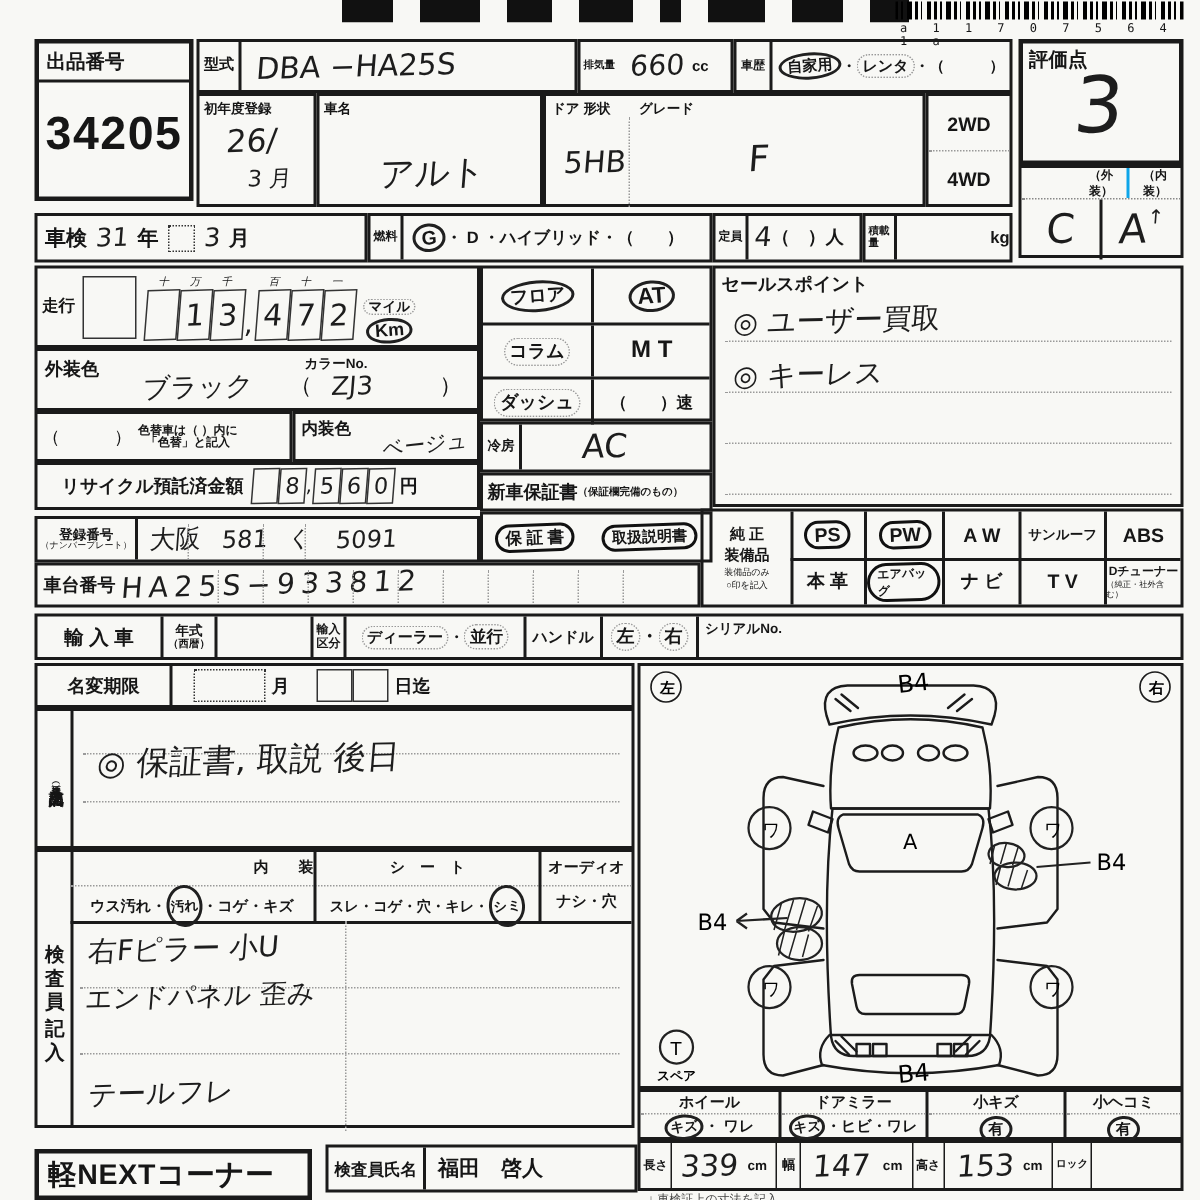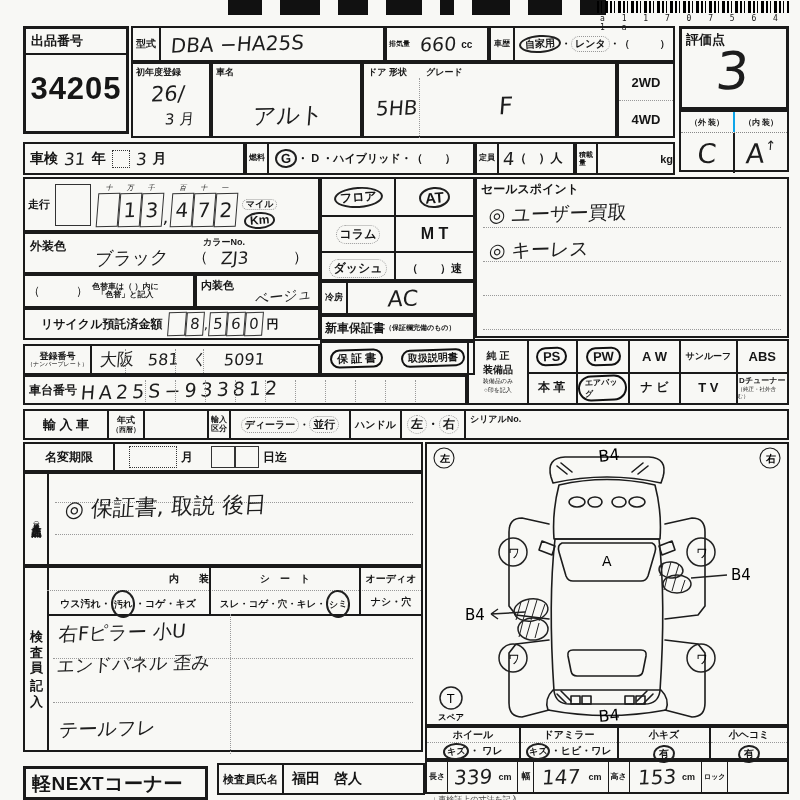--- a/index.html
+++ b/index.html
@@ -79,21 +79,21 @@
       </span>
     </div>
   </div>
 
   <div class="cell thick" style="left:679px;top:26px;width:110px;height:84px;">
     <div class="lab" style="font-size:13px;padding:2px 4px;">評価点</div>
     <div class="hw" style="font-size:52px;position:absolute;left:34px;top:12px;">3</div>
   </div>
   <div class="cell" style="left:679px;top:110px;width:110px;height:62px;">
     <div class="row" style="height:20px;border-bottom:1px dotted #888;">
-      <span style="font-size:8px;font-weight:bold;width:50%;text-align:center;">（外 装）</span>
+      <span style="font-size:8px;font-weight:bold;width:50%;text-align:center;margin-left:36px;">（外 装）</span>
       <span style="font-size:8px;font-weight:bold;width:50%;text-align:center;border-left:2px solid #0ea5e9;height:100%;display:inline-flex;align-items:center;justify-content:center;">（内 装）</span>
     </div>
     <div class="row" style="height:40px;">
       <span class="hw" style="font-size:27px;width:50%;text-align:center;">C</span>
       <span style="width:50%;text-align:center;border-left:2px solid #1a1a1a;height:100%;display:inline-flex;align-items:center;justify-content:center;">
         <span class="hw" style="font-size:27px;">A</span>
         <span class="hw" style="font-size:13px;margin-top:-16px;">↑</span>
       </span>
     </div>
   </div>

